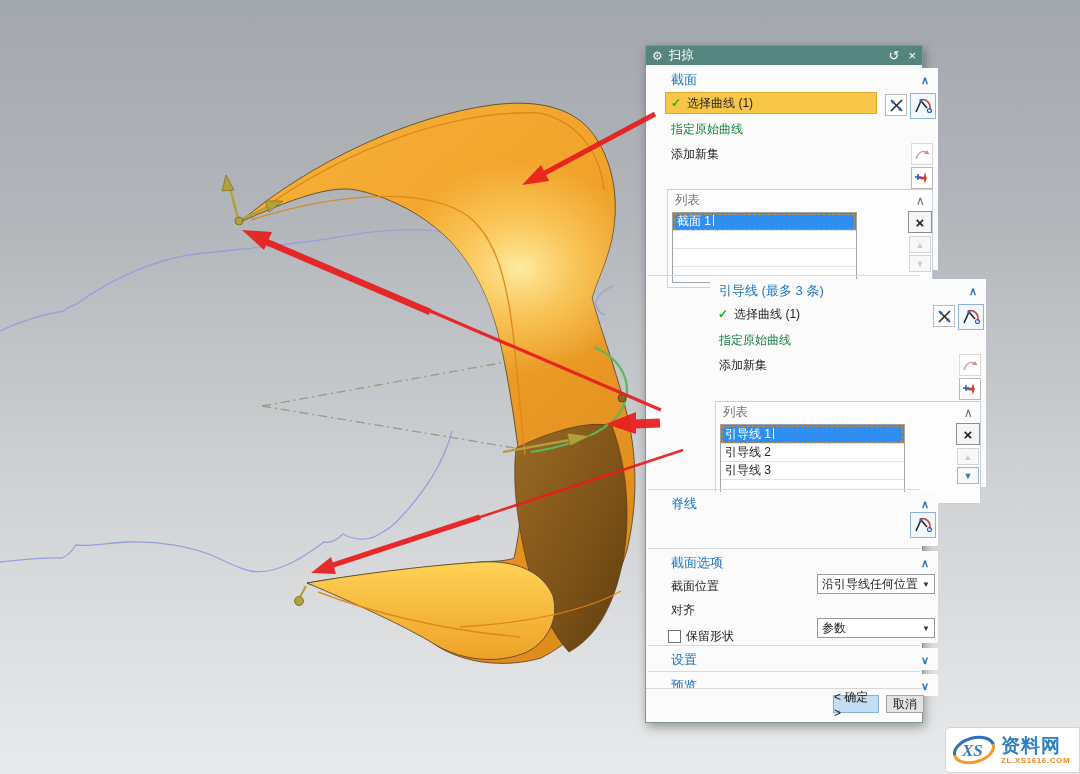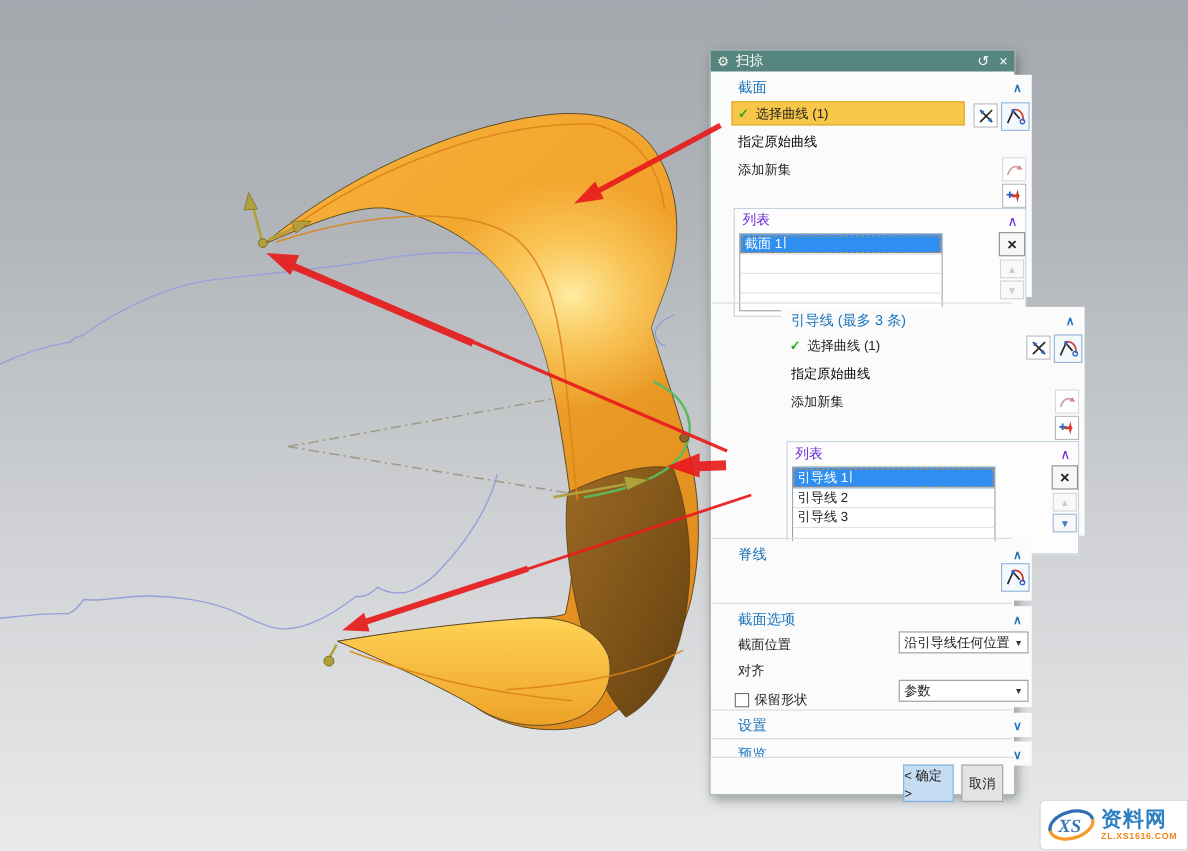--- a/index.html
+++ b/index.html
@@ -17,44 +17,44 @@
   .titlebar .tbtn{color:#fff;font-size:13px;margin-left:9px;cursor:pointer;line-height:1;}
   .grp{position:absolute;left:16px;width:100%;box-sizing:border-box;background:#fbfbfb;}
   .grp-sep{position:absolute;left:2px;right:2px;height:0;border-top:1px solid #d9d9d9;}
   .ghead{display:flex;justify-content:space-between;align-items:center;padding:3px 9px 2px 9px;color:#1d74bb;font-size:13px;}
   .ghead .chev{color:#2577be;font-size:11px;font-weight:bold;}
   .row{display:flex;align-items:center;padding:1px 4px;position:relative;}
   .sel-field{height:22px;margin:1px 3px;display:flex;align-items:center;padding:0 5px;flex:none;width:212px;box-sizing:border-box;}
   .sel-field.active{background:#f8c748;border:1px solid #dba92c;}
   .sel-field.plain{background:transparent;}
   .check{color:#1faf1f;font-weight:bold;margin-right:6px;font-size:12px;}
-  .dim{color:#000000;}
+  .dim{color:#15803d;}
   .iconbtn{width:22px;height:22px;border:1px solid #b9b9b9;background:#fff;box-sizing:border-box;
            display:flex;align-items:center;justify-content:center;position:absolute;cursor:pointer;}
   .iconbtn.active{border:1px solid #8fb4d9;background:#f3f8fd;width:26px;height:26px;}
   .iconbtn.noborder{border-color:#d9d9d9;}
   .listpanel{position:absolute;left:5px;width:266px;border:1px solid #c3d2dd;background:#fdfdfe;box-sizing:border-box;}
-  .listhead{display:flex;justify-content:space-between;align-items:center;padding:2px 7px;color:#6d28d9;font-size:12.5px;}
+  .listhead{display:flex;justify-content:space-between;align-items:center;padding:2px 7px;color:#737373;font-size:12.5px;}
   .grid{position:absolute;left:4px;width:185px;border:1px solid #9aa5ab;background:#fff;box-sizing:border-box;}
   .grow{height:17px;line-height:17px;padding:0 4px;border-bottom:1px solid #e2e2e2;white-space:nowrap;overflow:hidden;}
   .grow.sel{background:#2f8ef2;color:#fff;outline:1px dashed #cc8833;outline-offset:-2px;}
   .caret{display:inline-block;width:1px;height:11px;background:#fff;vertical-align:-1px;margin-left:2px;}
   .sidebtn{position:absolute;box-sizing:border-box;display:flex;align-items:center;justify-content:center;cursor:pointer;}
   .xbtn{width:24px;height:22px;border:1px solid #8d8d8d;background:#f6f6f6;font-size:15px;font-weight:bold;color:#222;}
   .updown{width:22px;height:17px;border:1px solid #d4d4d4;background:#f8f8f8;font-size:9px;color:#c2ccd2;}
   .updown.on{color:#3a78c2;border-color:#9ab6d4;}
   .lbl{padding-left:5px;}
   .dropdown{position:absolute;height:20px;border:1px solid #9a9a9a;background:#fff;display:flex;align-items:center;
             padding:0 4px;box-sizing:border-box;cursor:pointer;}
   .dropdown .dtext{flex:1;font-size:12px;white-space:nowrap;}
   .dropdown .dcaret{font-size:8px;color:#333;margin-left:3px;}
   .cbx{width:13px;height:13px;border:1px solid #707070;background:#fff;display:inline-block;margin:0 5px 0 2px;box-sizing:border-box;}
   .footer{position:absolute;left:0;bottom:0;width:100%;height:33px;border-top:1px solid #d9d9d9;background:#fbfbfb;}
-  .btn{position:absolute;top:6px;height:34px;font-size:12px;display:flex;align-items:center;justify-content:center;
-       box-sizing:border-box;cursor:pointer;}
+  .btn{position:absolute;top:6px;height:18px;font-size:12px;display:flex;align-items:center;justify-content:center;
+       box-sizing:border-box;cursor:pointer;margin-left:12px;}
   .btn.ok{left:175px;width:46px;background:#c5ddf2;border:1px solid #7fb2dd;color:#1a1a1a;}
   .btn.cancel{left:228px;width:38px;background:#e3e3e3;border:1px solid #a2a2a2;color:#1a1a1a;}
 
   
   .wm{position:absolute;left:945px;top:727px;width:135px;height:46px;background:#fff;border:1px solid #d5d5d5;
       border-radius:5px 0 0 5px;display:flex;align-items:center;z-index:50;padding-left:4px;box-sizing:border-box;}
   .wm .txt{margin-left:3px;line-height:1;}
   .wm .name{font-size:19px;font-weight:bold;color:#2e7fc1;letter-spacing:1px;}
   .wm .url{font-size:8px;font-weight:bold;color:#f08519;letter-spacing:.6px;margin-top:2px;}
 </style>

